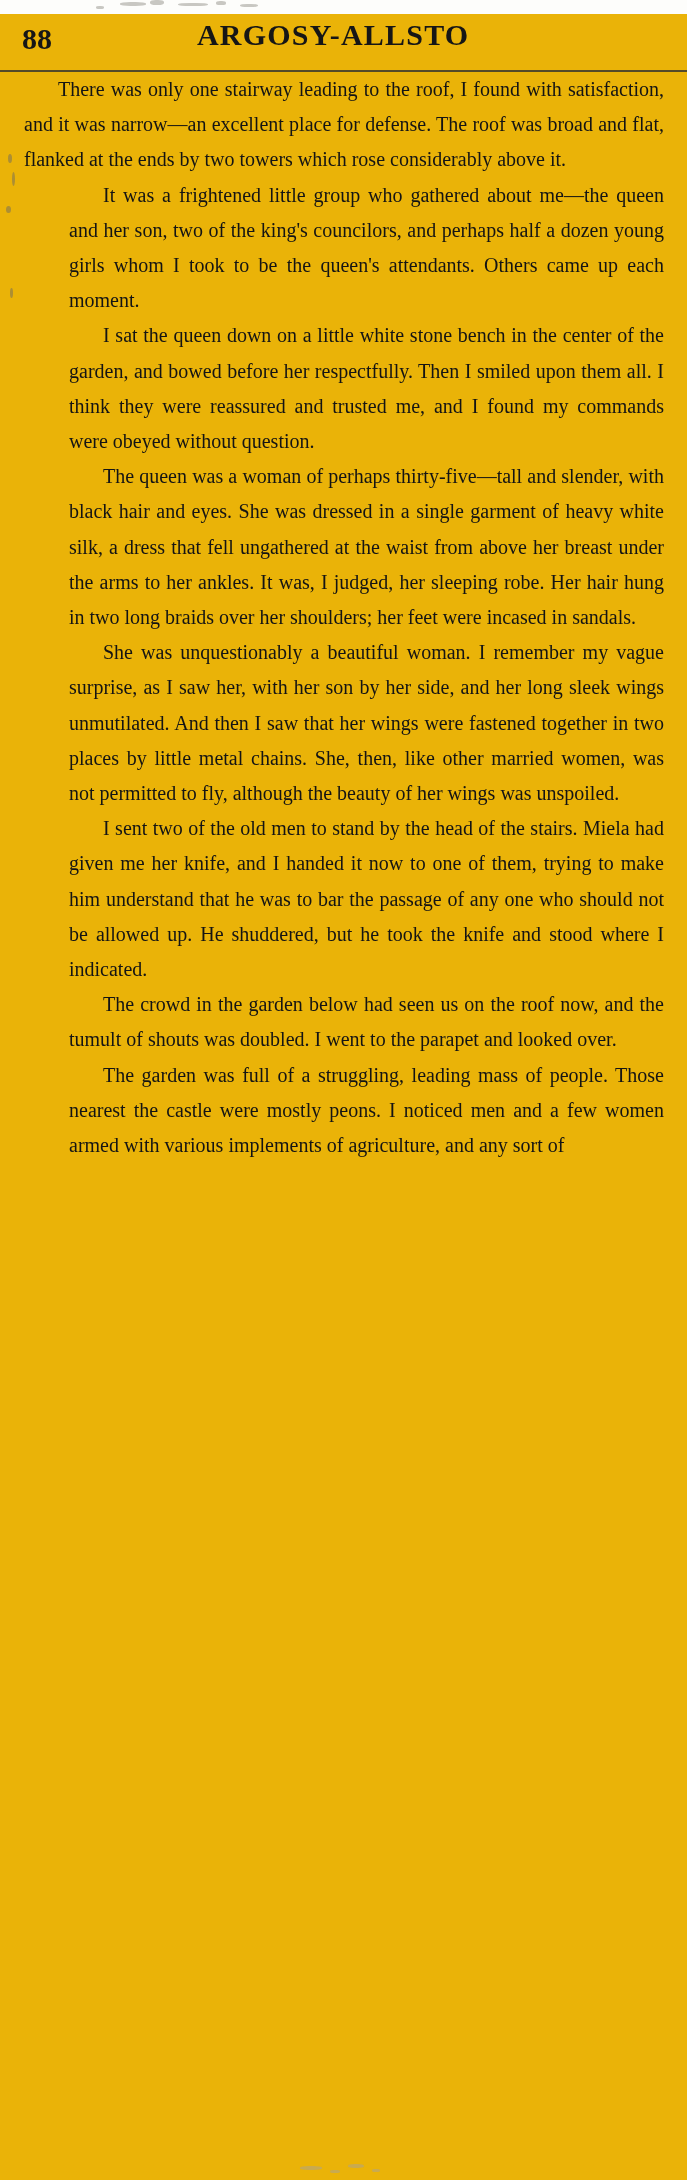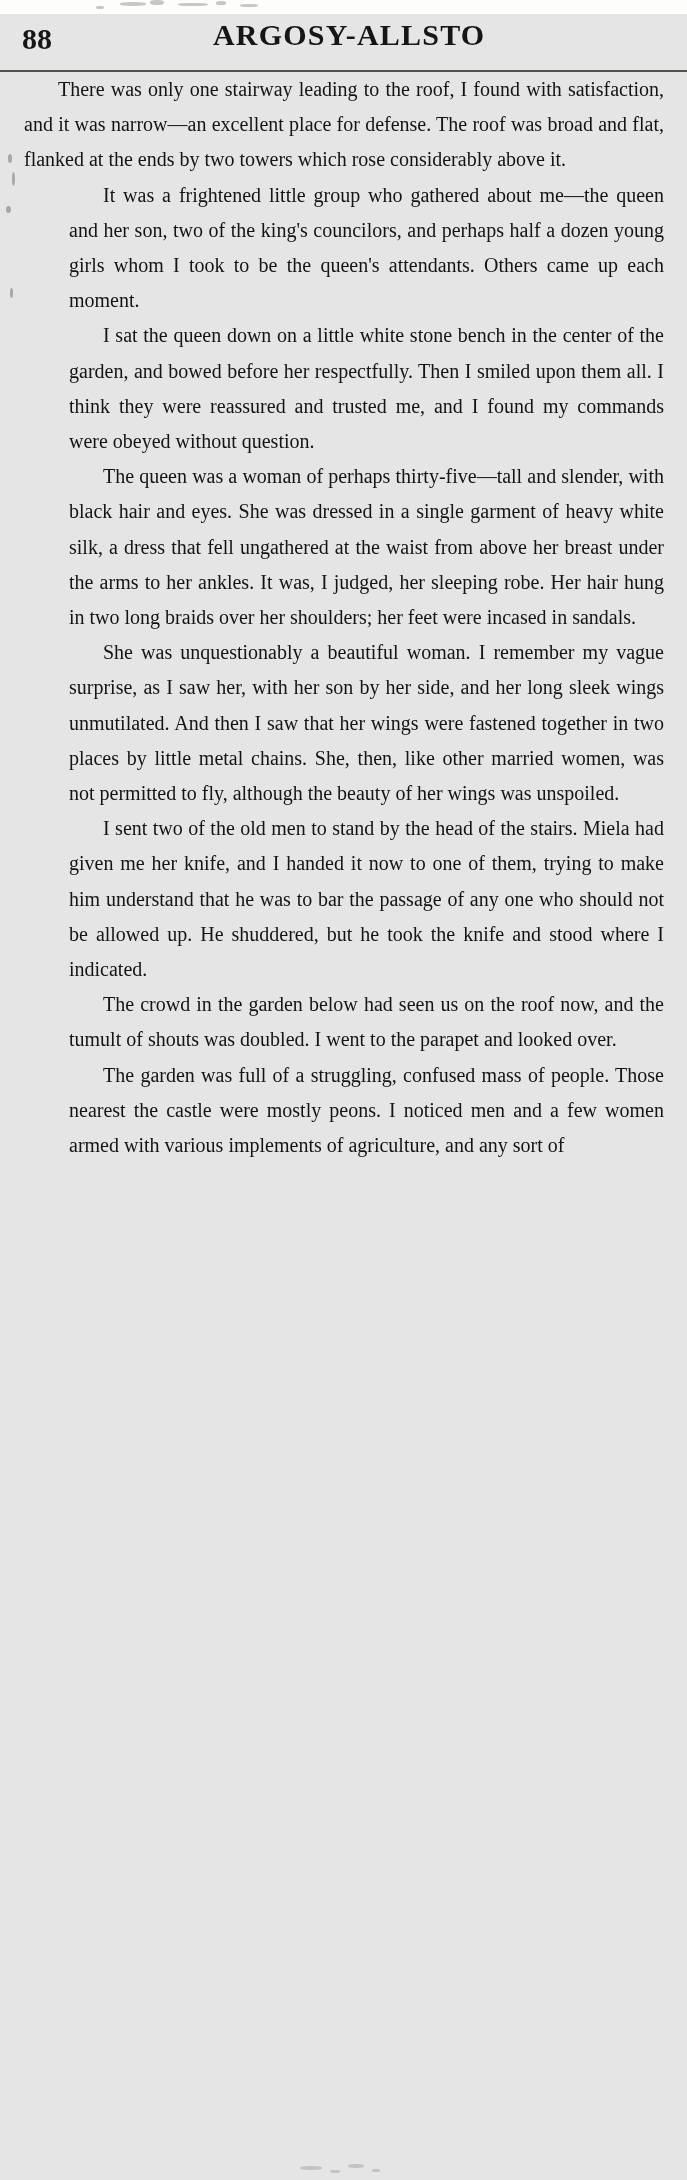--- a/index.html
+++ b/index.html
@@ -12,21 +12,21 @@
     height: 2180px;
     position: relative;
     font-family: "Liberation Serif", serif;
     color: #1a1a1a;
     overflow: hidden;
   }
   
   .page {
     position: absolute;
     inset: 0;
-    background: #e5e5e5;
+    background: #eab308;
   }
   .page-inner {
     position: absolute;
     left: 0;
     top: 0;
     right: 0;
     bottom: 0;
     padding: 0;
   }
   
@@ -56,21 +56,21 @@
     left: 22px;
     top: 8px;
     font-family: "Liberation Serif", serif;
     font-weight: bold;
     font-size: 30px;
     letter-spacing: 0px;
     color: #161616;
   }
   .running-head {
     position: absolute;
-    left: 213px;
+    left: 197px;
     top: 4px;
     font-family: "Liberation Serif", serif;
     font-weight: bold;
     font-size: 30px;
     letter-spacing: 1.2px;
     color: #161616;
     white-space: nowrap;
   }
   .rule {
     position: absolute;
@@ -158,21 +158,21 @@
     </div>
 
     <div class="column">
       <p class="para">There was only one stairway leading to the roof, I found with satisfaction, and it was narrow—an excellent place for defense. The roof was broad and flat, flanked at the ends by two towers which rose considerably above it.</p>
       <p class="para">It was a frightened little group who gathered about me—the queen and her son, two of the king's councilors, and perhaps half a dozen young girls whom I took to be the queen's attendants.  Others came up each moment.</p>
       <p class="para">I sat the queen down on a little white stone bench in the center of the garden, and bowed before her respectfully.  Then I smiled upon them all.  I think they were reassured and trusted me, and I found my commands were obeyed without question.</p>
       <p class="para">The queen was a woman of perhaps thirty-five—tall and slender, with black hair and eyes.  She was dressed in a single garment of heavy white silk, a dress that fell ungathered at the waist from above her breast under the arms to her ankles.  It was, I judged, her sleeping robe.  Her hair hung in two long braids over her shoulders; her feet were incased in sandals.</p>
       <p class="para">She was unquestionably a beautiful woman.  I remember my vague surprise, as I saw her, with her son by her side, and her long sleek wings unmutilated. And then I saw that her wings were fastened together in two places by little metal chains. She, then, like other married women, was not permitted to fly, although the beauty of her wings was unspoiled.</p>
       <p class="para">I sent two of the old men to stand by the head of the stairs.  Miela had given me her knife, and I handed it now to one of them, trying to make him understand that he was to bar the passage of any one who should not be allowed up.  He shuddered, but he took the knife and stood where I indicated.</p>
       <p class="para">The crowd in the garden below had seen us on the roof now, and the tumult of shouts was doubled.  I went to the parapet and looked over.</p>
-      <p class="para">The garden was full of a struggling, confused mass of people.  Those nearest the castle were mostly peons.  I noticed men and a few women armed with various implements of agriculture, and any sort of</p>
+      <p class="para">The garden was full of a struggling, leading mass of people.  Those nearest the castle were mostly peons.  I noticed men and a few women armed with various implements of agriculture, and any sort of</p>
     </div>
 
     <div class="bottom-noise">
       <span style="left:300px;top:14px;width:22px;height:4px;"></span>
       <span style="left:330px;top:18px;width:10px;height:3px;"></span>
       <span style="left:348px;top:12px;width:16px;height:4px;"></span>
       <span style="left:372px;top:17px;width:8px;height:3px;"></span>
     </div>
 
   </div>

